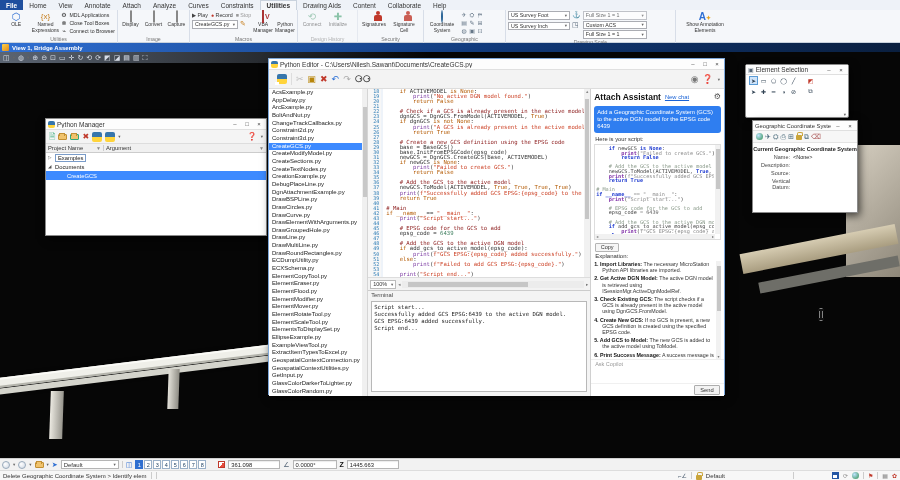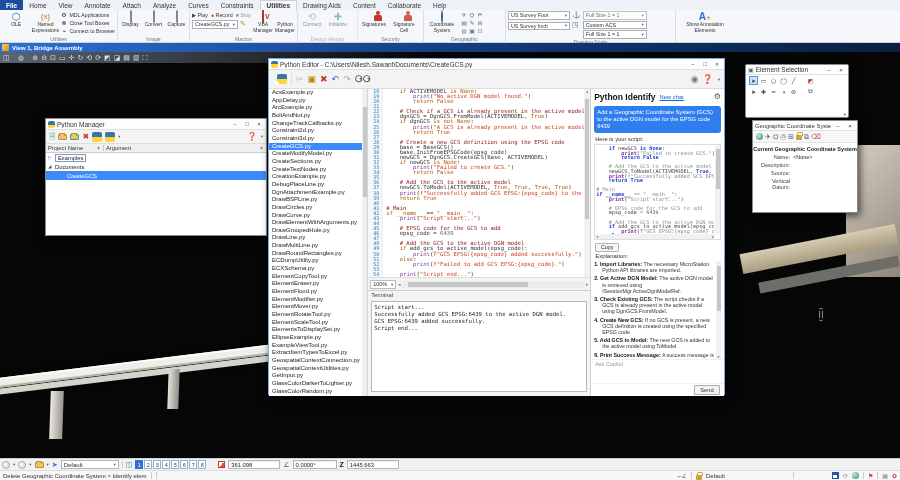--- a/index.html
+++ b/index.html
@@ -608,21 +608,21 @@
           <div class="term-out">Script start...
 Successfully added GCS EPSG:6439 to the active DGN model.
 GCS EPSG:6439 added successfully.
 Script end...</div>
         </div>
         <div class="ibeam"></div>
       </div>
 
       <div class="assist">
         <div class="as-head">
-          <span class="as-title">Python Identify</span>
+          <span class="as-title">Attach Assistant</span>
           <span class="as-new">New chat</span>
           <span class="as-gear">⚙</span>
         </div>
         <div class="as-bubble">Add a Geographic Coordinate System (GCS) to the active DGN model for the EPSG code 6439</div>
         <div class="as-intro">Here is your script:</div>
         <div class="as-codewrap">
           <div class="as-code">
               <div class="cl">    <span class="tk-k">if</span> newGCS <span class="tk-k">is</span> <span class="tk-k">None</span>:</div>
               <div class="cl">        <span class="tk-b">print</span>(<span class="tk-s">"Failed to create GCS."</span>)</div>
               <div class="cl">        <span class="tk-k">return</span> <span class="tk-k">False</span></div>

